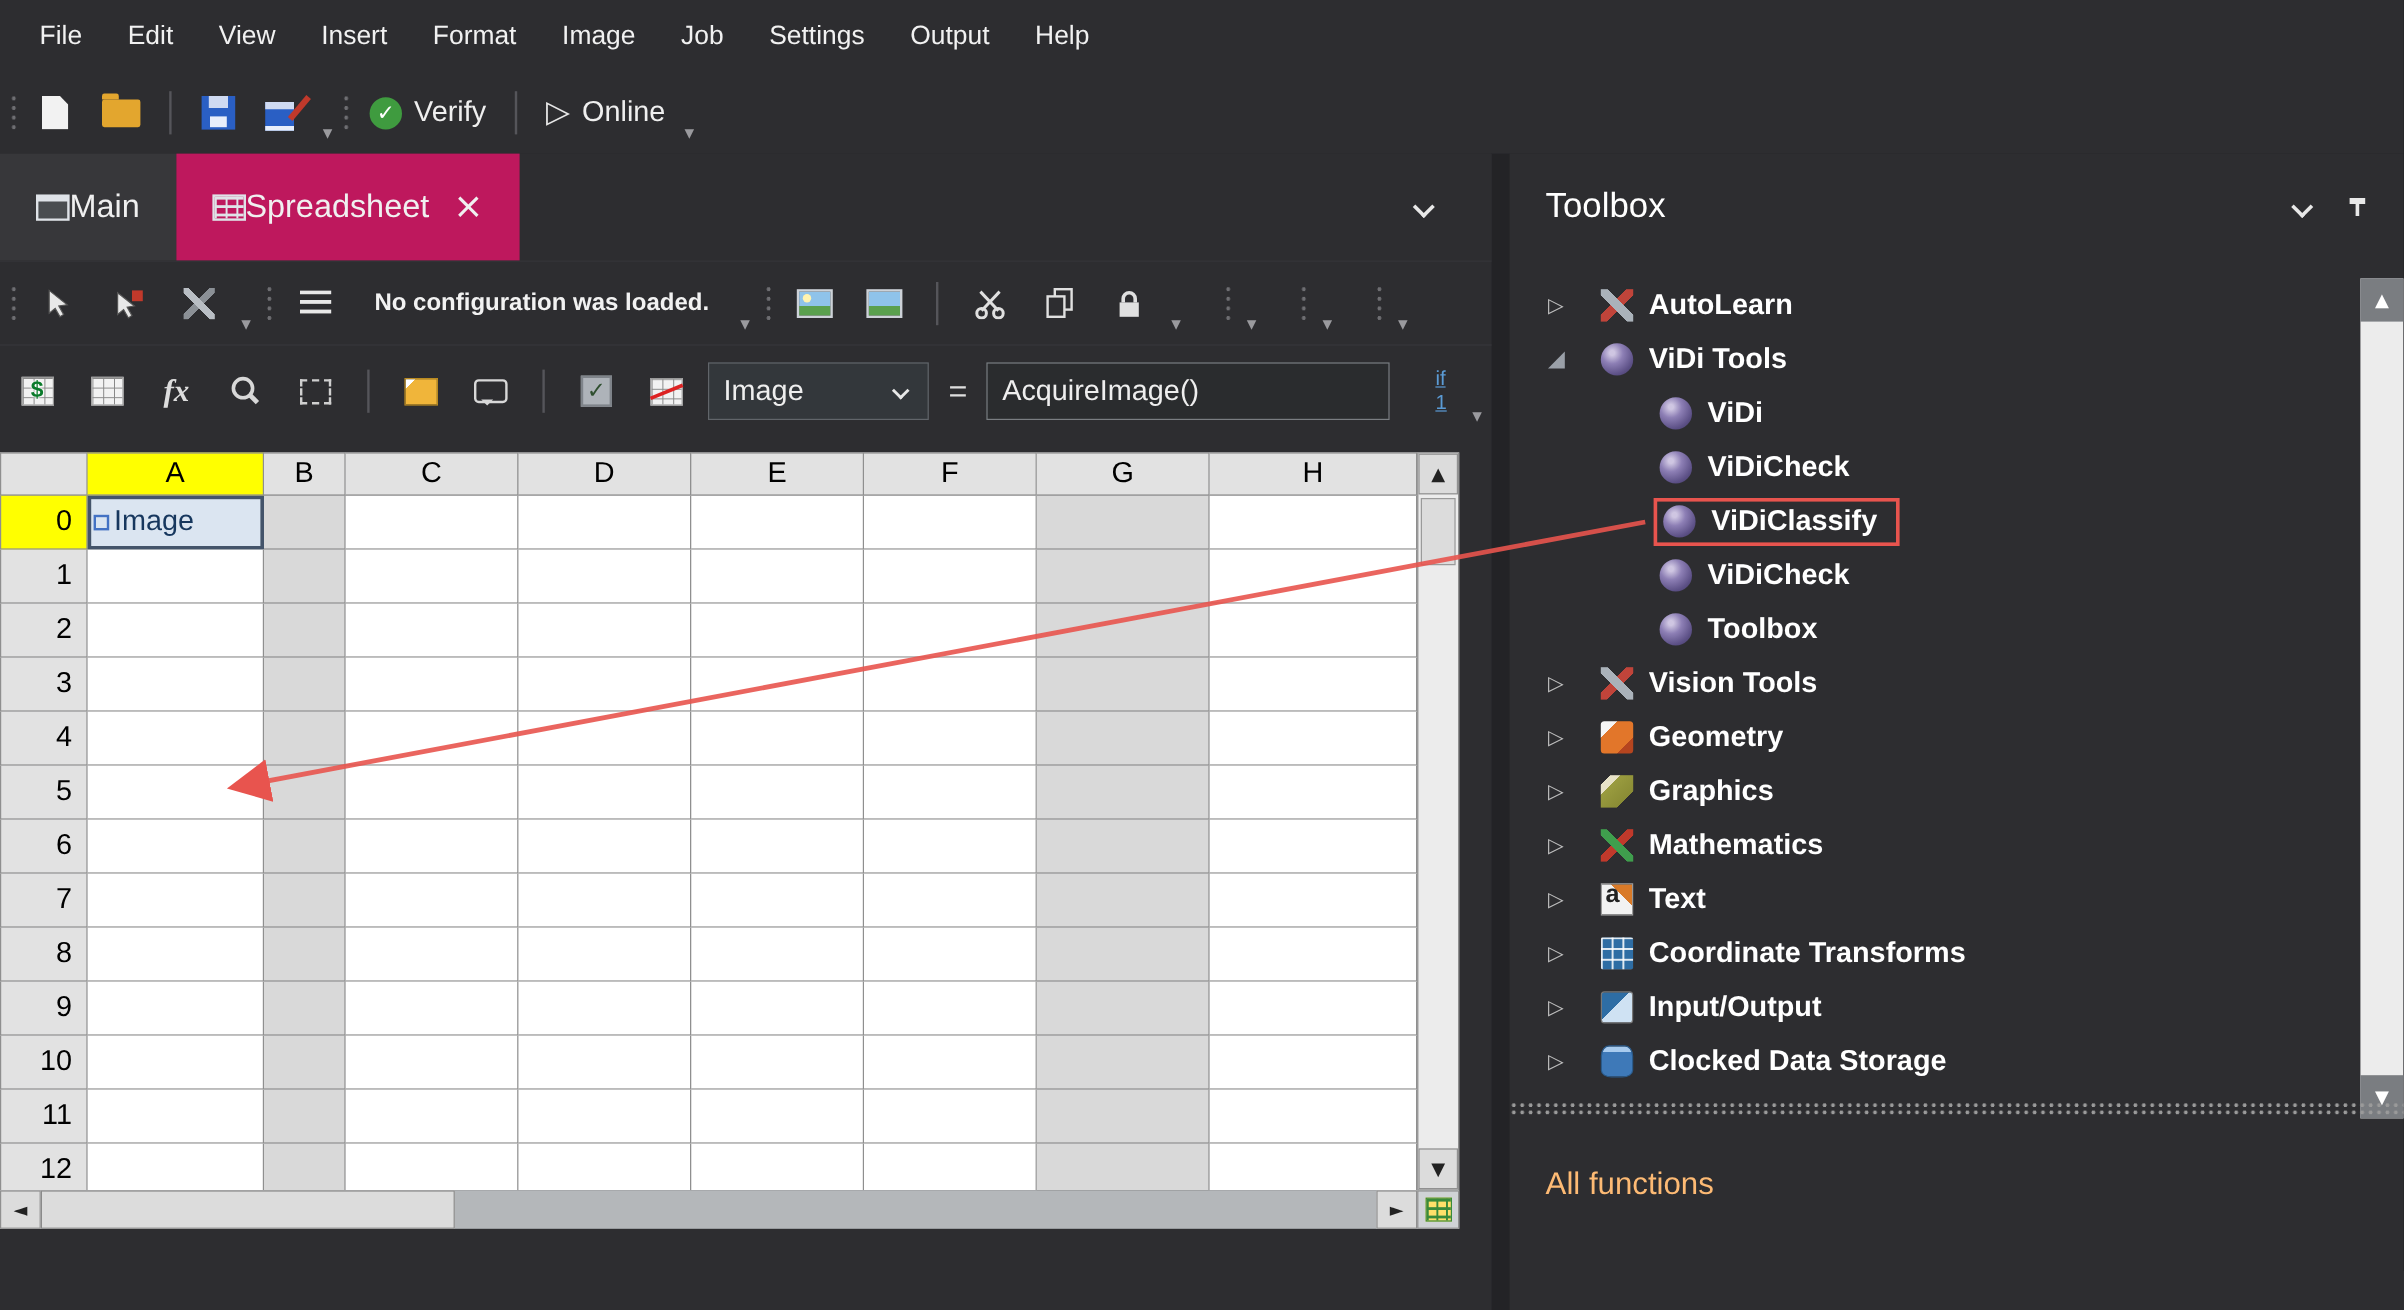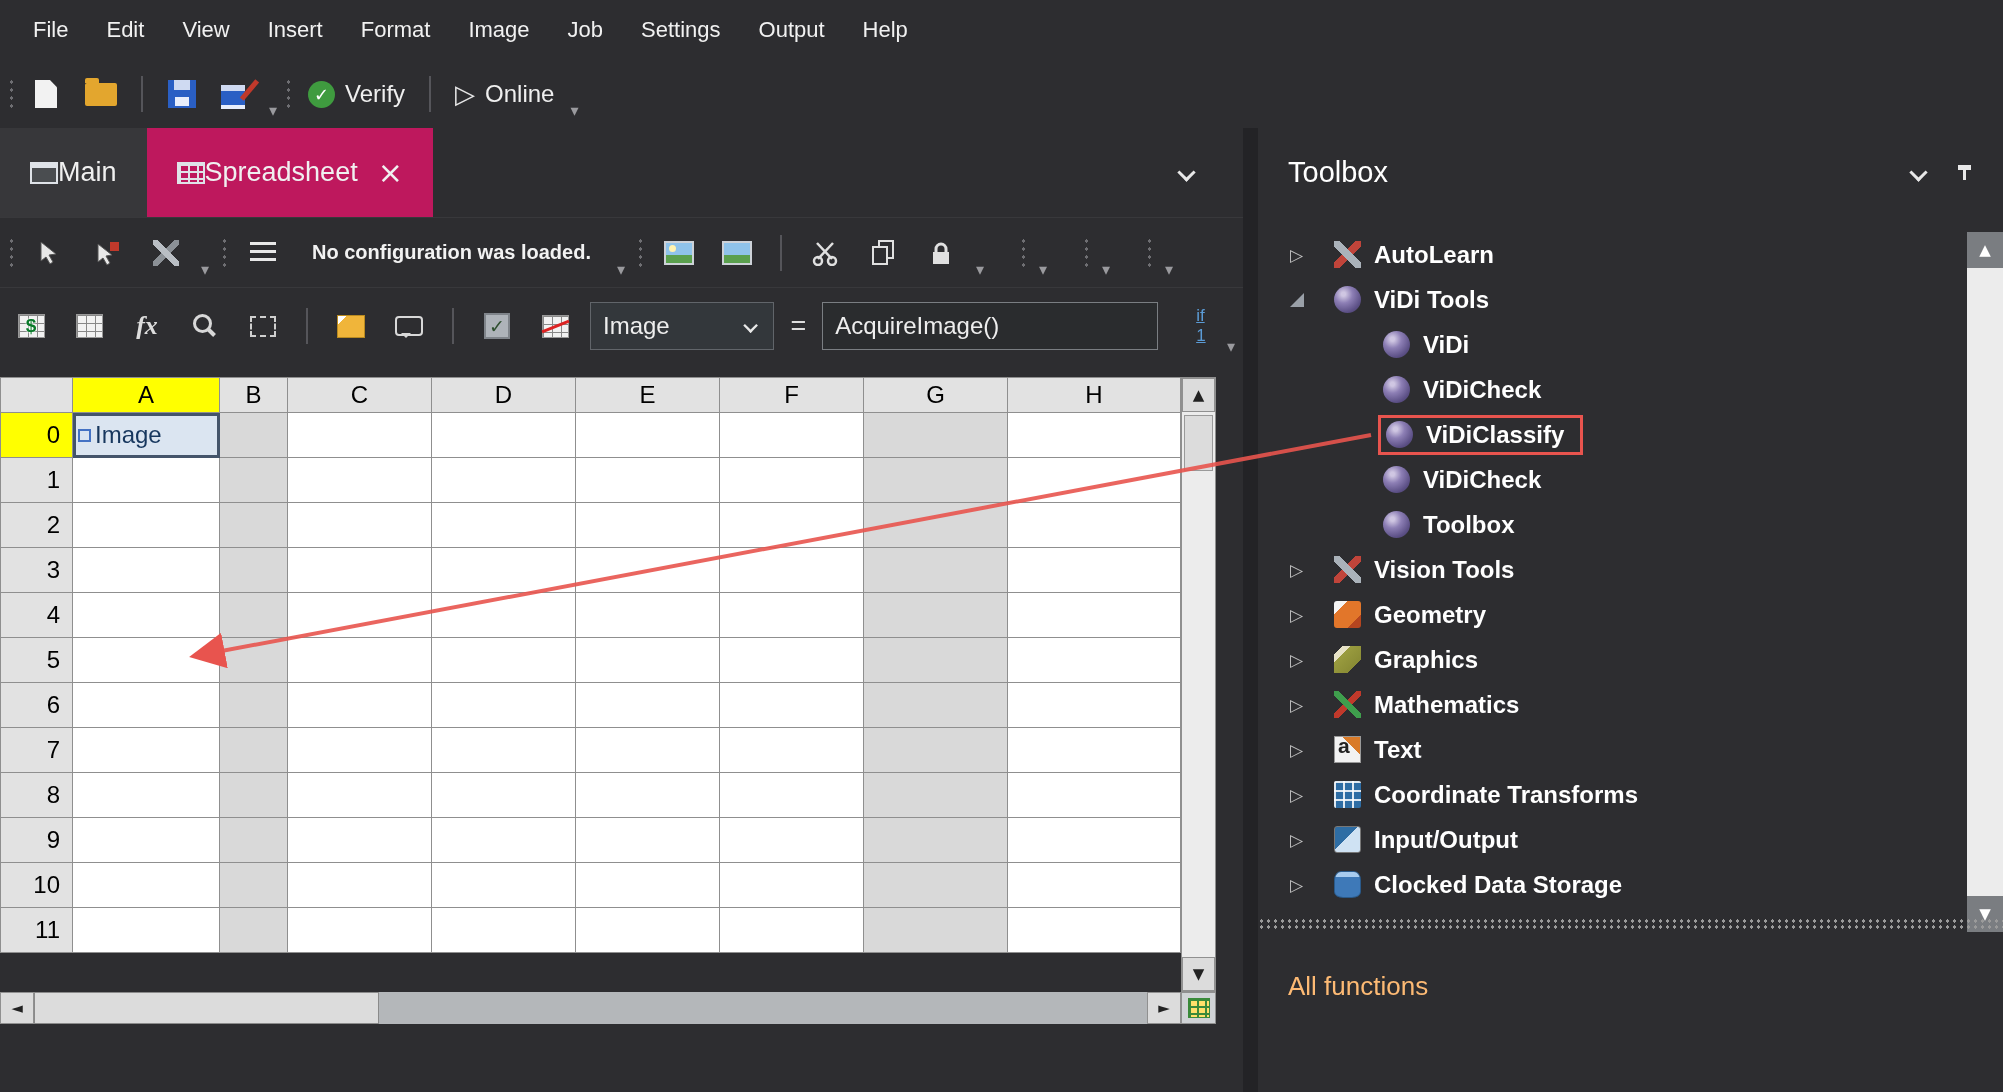--- a/index.html
+++ b/index.html
@@ -510,20 +510,31 @@
             <div class="row-h">11</div>
             <div class="cell" style="width: 147px;"></div>
             <div class="cell gray" style="width: 68px;"></div>
             <div class="cell" style="width: 144px;"></div>
             <div class="cell" style="width: 144px;"></div>
             <div class="cell" style="width: 144px;"></div>
             <div class="cell" style="width: 144px;"></div>
             <div class="cell gray" style="width: 144px;"></div>
             <div class="cell" style="width: 173px;"></div>
           </div>
+          <div class="grid-row">
+            <div class="row-h">12</div>
+            <div class="cell" style="width: 147px;"></div>
+            <div class="cell gray" style="width: 68px;"></div>
+            <div class="cell" style="width: 144px;"></div>
+            <div class="cell" style="width: 144px;"></div>
+            <div class="cell" style="width: 144px;"></div>
+            <div class="cell" style="width: 144px;"></div>
+            <div class="cell gray" style="width: 144px;"></div>
+            <div class="cell" style="width: 173px;"></div>
+          </div>
         </div>
     </div>
 
     <div class="vscroll">
       <div class="sb-btn up">▲</div>
       <div class="vthumb"></div>
       <div class="sb-btn down">▼</div>
     </div>
 
     <div class="hscroll">

